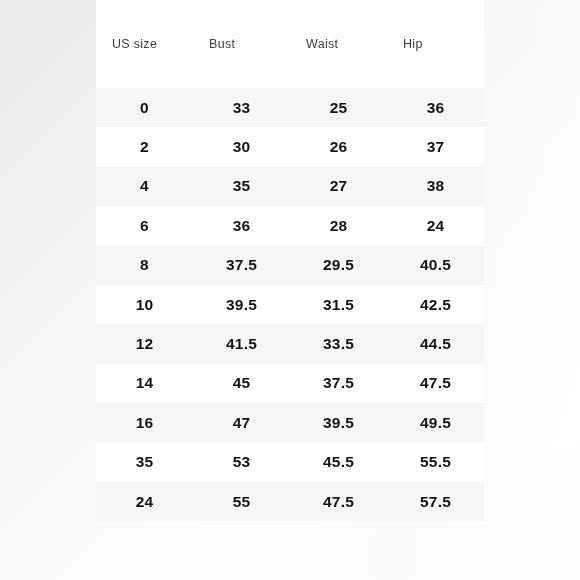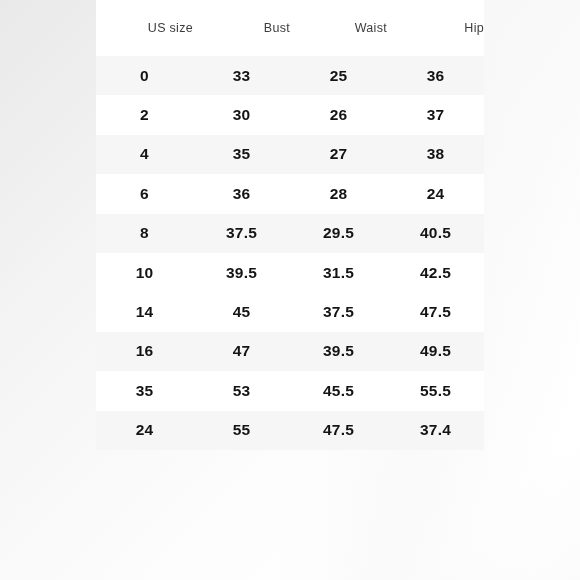--- a/index.html
+++ b/index.html
@@ -64,23 +64,23 @@
   table.chart col.c-waist { width: 97px; }
   table.chart col.c-hip   { width: 97px; }
 
   thead th {
     height: 56px;
     background: #ffffff;
     color: #3c3c3c;
     font-size: 12.5px;
     font-weight: 400;
     letter-spacing: 0.3px;
-    text-align: right;
+    text-align: left;
     vertical-align: middle;
-    padding: 0;
+    padding: 16px;
     border: none;
   }
 
   tbody td {
     height: 39.4px;
     color: #141414;
     font-size: 15.5px;
     font-weight: 700;
     letter-spacing: 0.2px;
     text-align: center;
@@ -145,20 +145,26 @@
             <td>37.5</td>
             <td>29.5</td>
             <td>40.5</td>
           </tr>
           <tr>
             <td>10</td>
             <td>39.5</td>
             <td>31.5</td>
             <td>42.5</td>
           </tr>
+          <tr class="alt">
+            <td>12</td>
+            <td>41.5</td>
+            <td>33.5</td>
+            <td>44.5</td>
+          </tr>
           <tr>
             <td>14</td>
             <td>45</td>
             <td>37.5</td>
             <td>47.5</td>
           </tr>
           <tr class="alt">
             <td>16</td>
             <td>47</td>
             <td>39.5</td>
@@ -167,19 +173,19 @@
           <tr>
             <td>35</td>
             <td>53</td>
             <td>45.5</td>
             <td>55.5</td>
           </tr>
           <tr class="alt">
             <td>24</td>
             <td>55</td>
             <td>47.5</td>
-            <td>37.4</td>
+            <td>57.5</td>
           </tr>
         </tbody>
     </table>
   </div>
 
 </div>
 
 </body></html>

